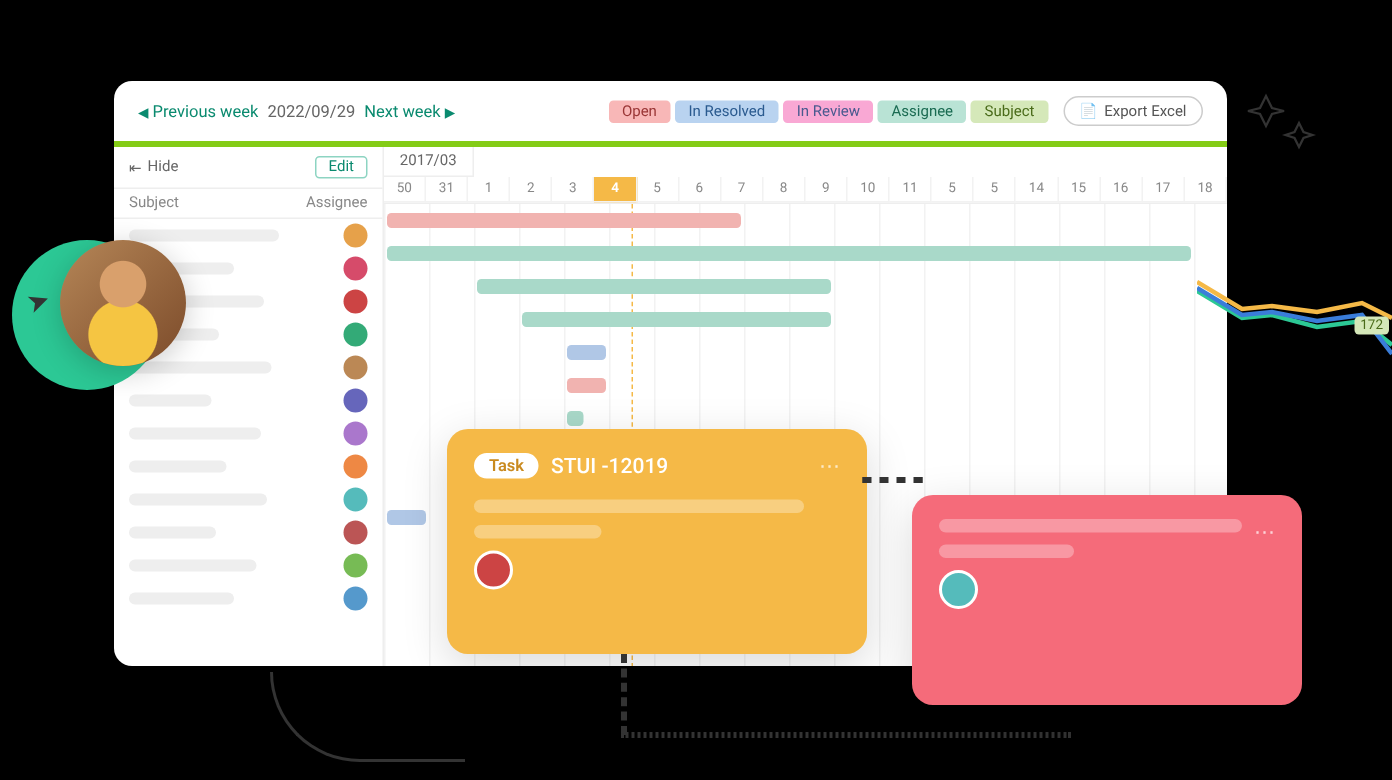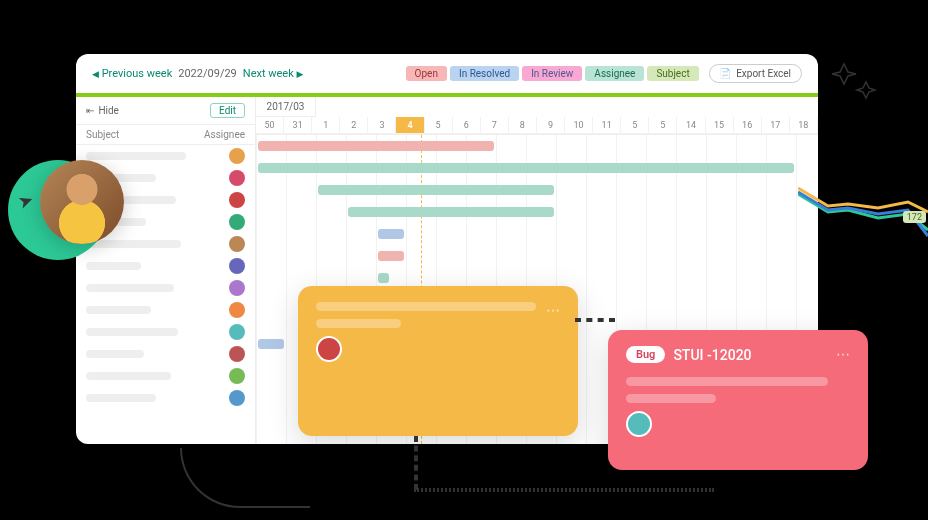--- a/index.html
+++ b/index.html
@@ -220,31 +220,31 @@
         </div>
     </div>
   </div>
 </div>
 
 <div class="hero-circle"></div>
 <div class="hero-avatar"></div>
 
 <div class="card c-yellow">
   <div class="dots">⋯</div>
+  <div class="card-hdr">
+    <span class="tag tag-y">Task</span>
+    <span class="card-title">STUI -12019</span>
+  </div>
   <div class="card-ph" style="width:90%"></div>
   <div class="card-ph" style="width:35%"></div>
   <div class="card-avatar" id="av1" style="background: rgb(204, 68, 68);"></div>
 </div>
 
 <div class="card c-red">
   <div class="dots">⋯</div>
-  <div class="card-hdr">
-    <span class="tag tag-r">Bug</span>
-    <span class="card-title">STUI -12020</span>
-  </div>
   <div class="card-ph" style="width:90%"></div>
   <div class="card-ph" style="width:40%"></div>
   <div class="card-avatar" id="av2" style="background: rgb(85, 187, 187);"></div>
 </div>
 
 <div class="conn conn1"></div>
 <div class="conn conn2"></div>
 <div class="conn conn3"></div>
 
 <svg class="sparkle" viewBox="0 0 60 60">

